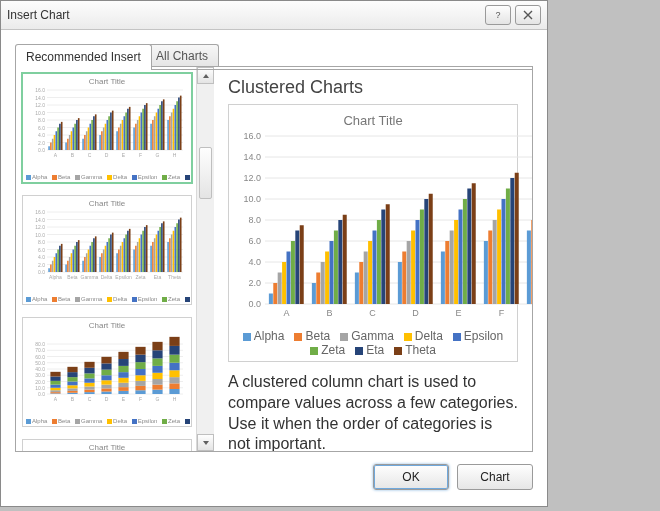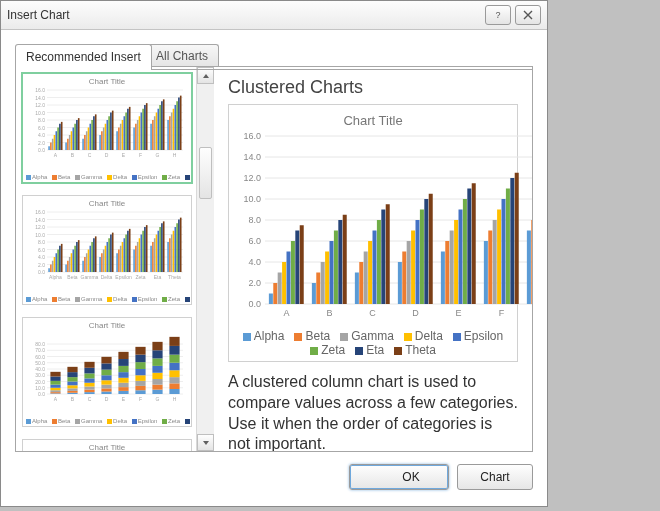--- a/index.html
+++ b/index.html
@@ -33,21 +33,21 @@
   .preview h2{margin:0 0 6px 0;font-size:18px;font-weight:normal;color:#444;}
   .chartbox{border:1px solid #d0d0d0;background:#fff;padding:6px 6px 4px 6px;}
   .chartbox .ct{ text-align:center;font-size:13px;color:#777;margin:2px 0 4px 0;}
   .legend{ text-align:center;font-size:12px;color:#666;margin-top:4px;}
   .legend span{margin:0 5px;white-space:nowrap;}
   .legend i{display:inline-block;width:8px;height:8px;margin-right:3px;vertical-align:middle;}
   .desc{margin-top:10px;font-size:16px;color:#333;line-height:1.3;}
   
   .footer{position:absolute;left:14px;right:14px;bottom:12px;height:30px;display:flex;justify-content:flex-end;gap:8px;}
   .btn{min-width:74px;height:24px;border:1px solid #9a9a9a;border-radius:3px;background:linear-gradient(#fefefe,#e6e6e6);cursor:default;display:flex;align-items:center;justify-content:center;color:#222;}
-  .btn.default{box-shadow:0 0 0 1px #6fa8dc inset,0 0 3px #8ab7e0;padding-left:24px;}
+  .btn.default{box-shadow:0 0 0 1px #6fa8dc inset,0 0 3px #8ab7e0;}
   .axis-text{fill:#888;font-size:9px;}
 </style>
 </head>
 <body>
 
 <div class="dialog">
 
   <div class="titlebar">
     <div class="title">Insert Chart</div>
     <div class="winbtn">

